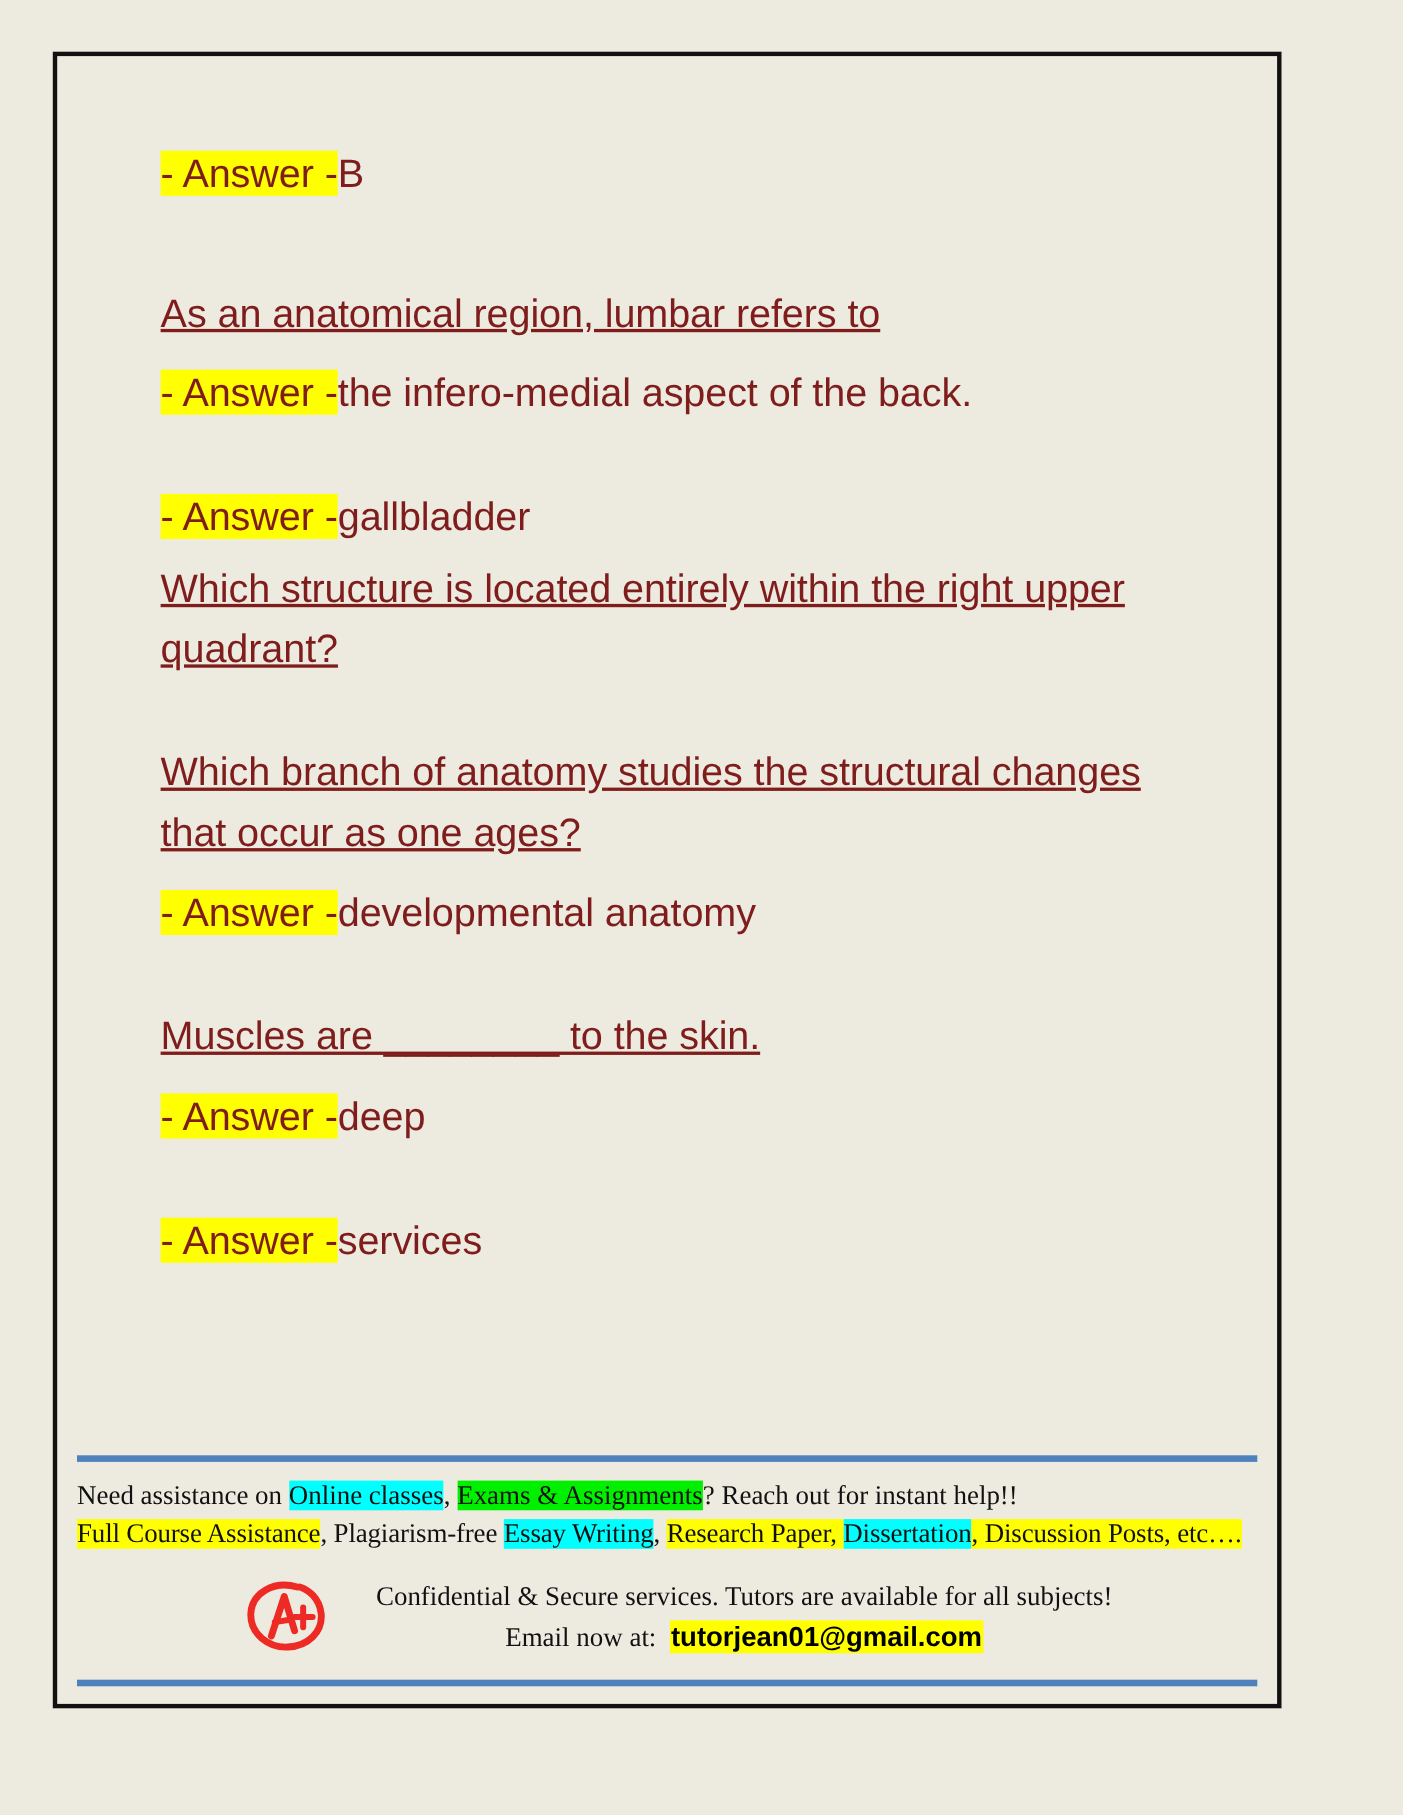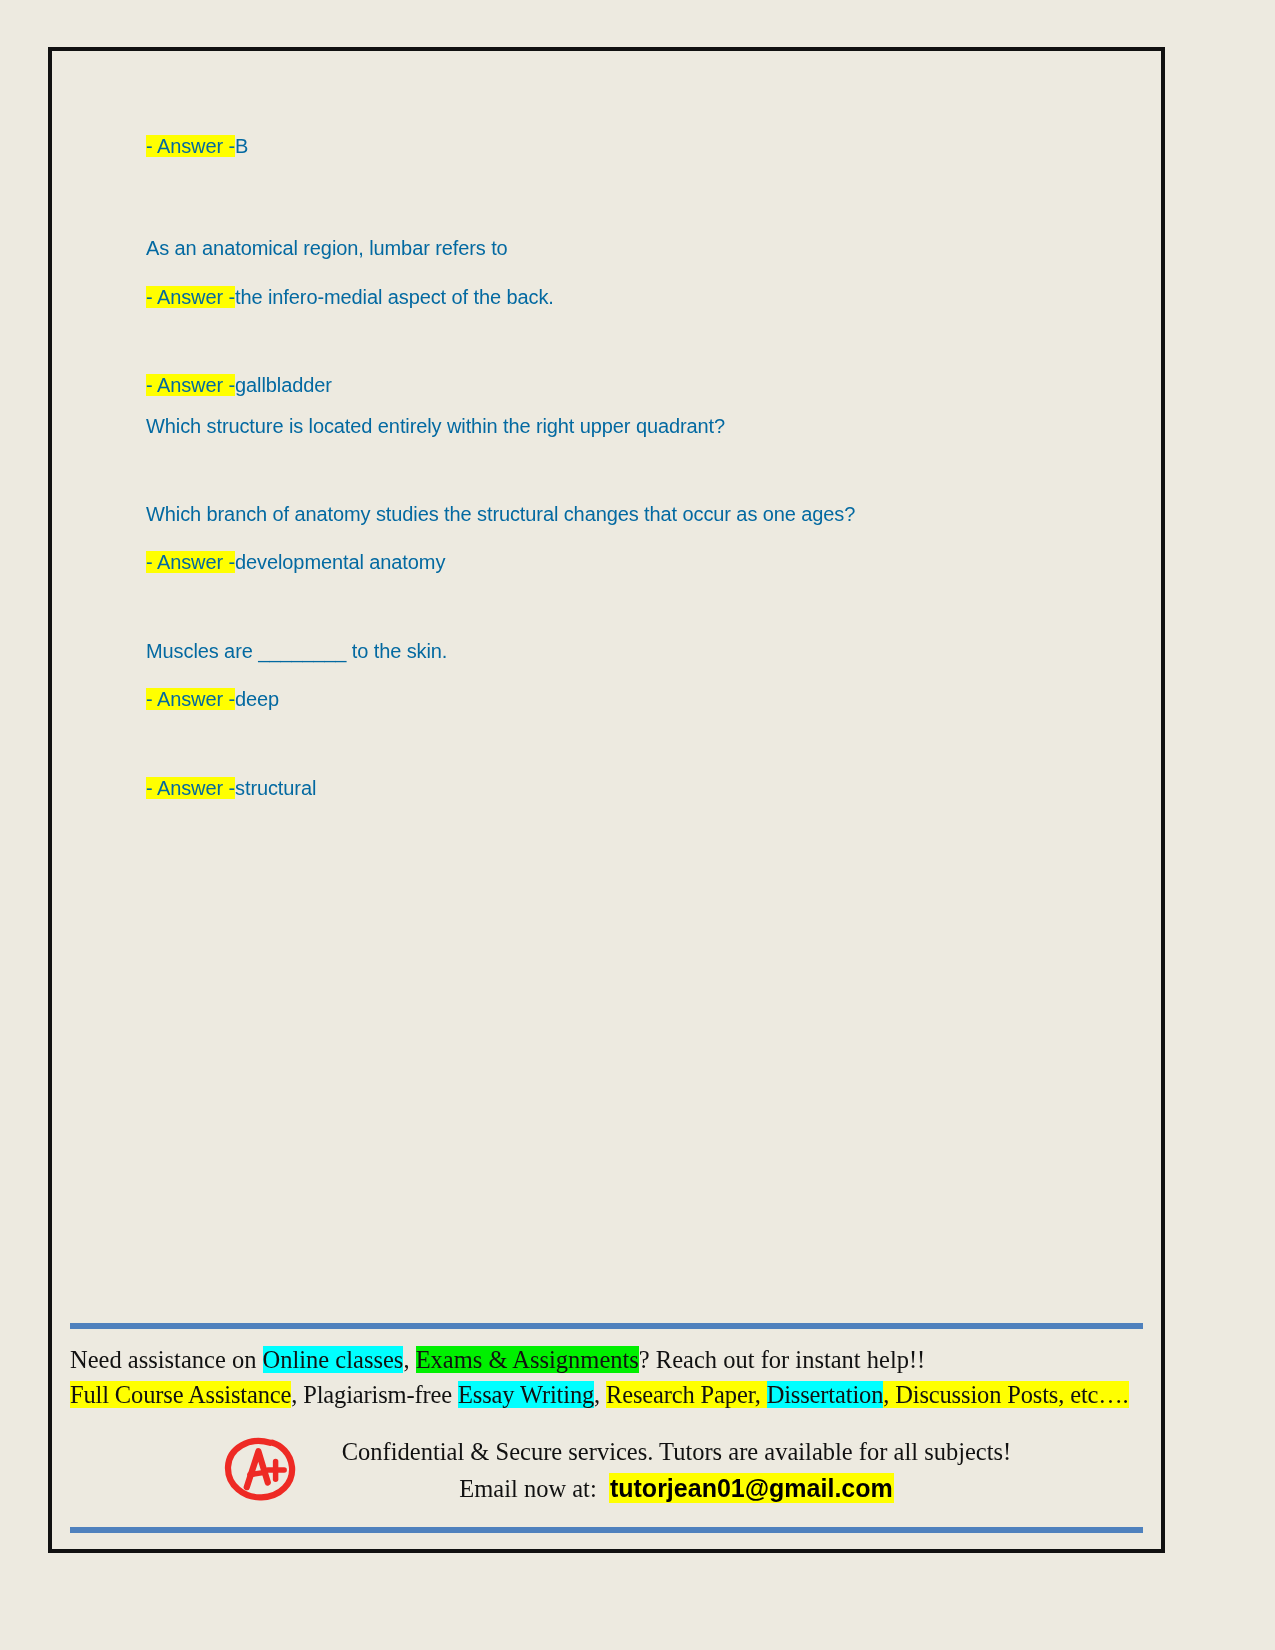--- a/index.html
+++ b/index.html
@@ -31,30 +31,31 @@
     top: 80px;
     width: 950px;
   }
 
   .qa-block {
     margin-bottom: 58px;
   }
 
   .line {
     font-family: "Liberation Sans", sans-serif;
-    font-size: 20px;
+    font-size: 36px;
     line-height: 1.52;
-    color: #0369a1;
+    color: #7f1d1d;
     letter-spacing: -0.1px;
     margin-bottom: 10px;
     white-space: normal;
   }
 
   .line.question {
     margin-bottom: 18px;
+    text-decoration: underline;
   }
 
   .hl-yellow {
     background: #FFFF00;
   }
   .hl-cyan {
     background: #00FFFF;
   }
   .hl-green {
     background: #00F000;
@@ -161,21 +162,21 @@
       <div class="line question">Which branch of anatomy studies the structural changes that occur as one ages?</div>
       <div class="line"><span class="hl-yellow">- Answer -</span><span>developmental anatomy</span></div>
     </div>
 
     <div class="qa-block">
       <div class="line question">Muscles are ________ to the skin.</div>
       <div class="line"><span class="hl-yellow">- Answer -</span><span>deep</span></div>
     </div>
 
     <div class="qa-block">
-      <div class="line"><span class="hl-yellow">- Answer -</span><span>structural</span></div>
+      <div class="line"><span class="hl-yellow">- Answer -</span><span>services</span></div>
     </div>
 
   </div>
 
   <div class="footer">
 
     <div class="rule rule-top"></div>
 
     <div class="footer-body">
 

